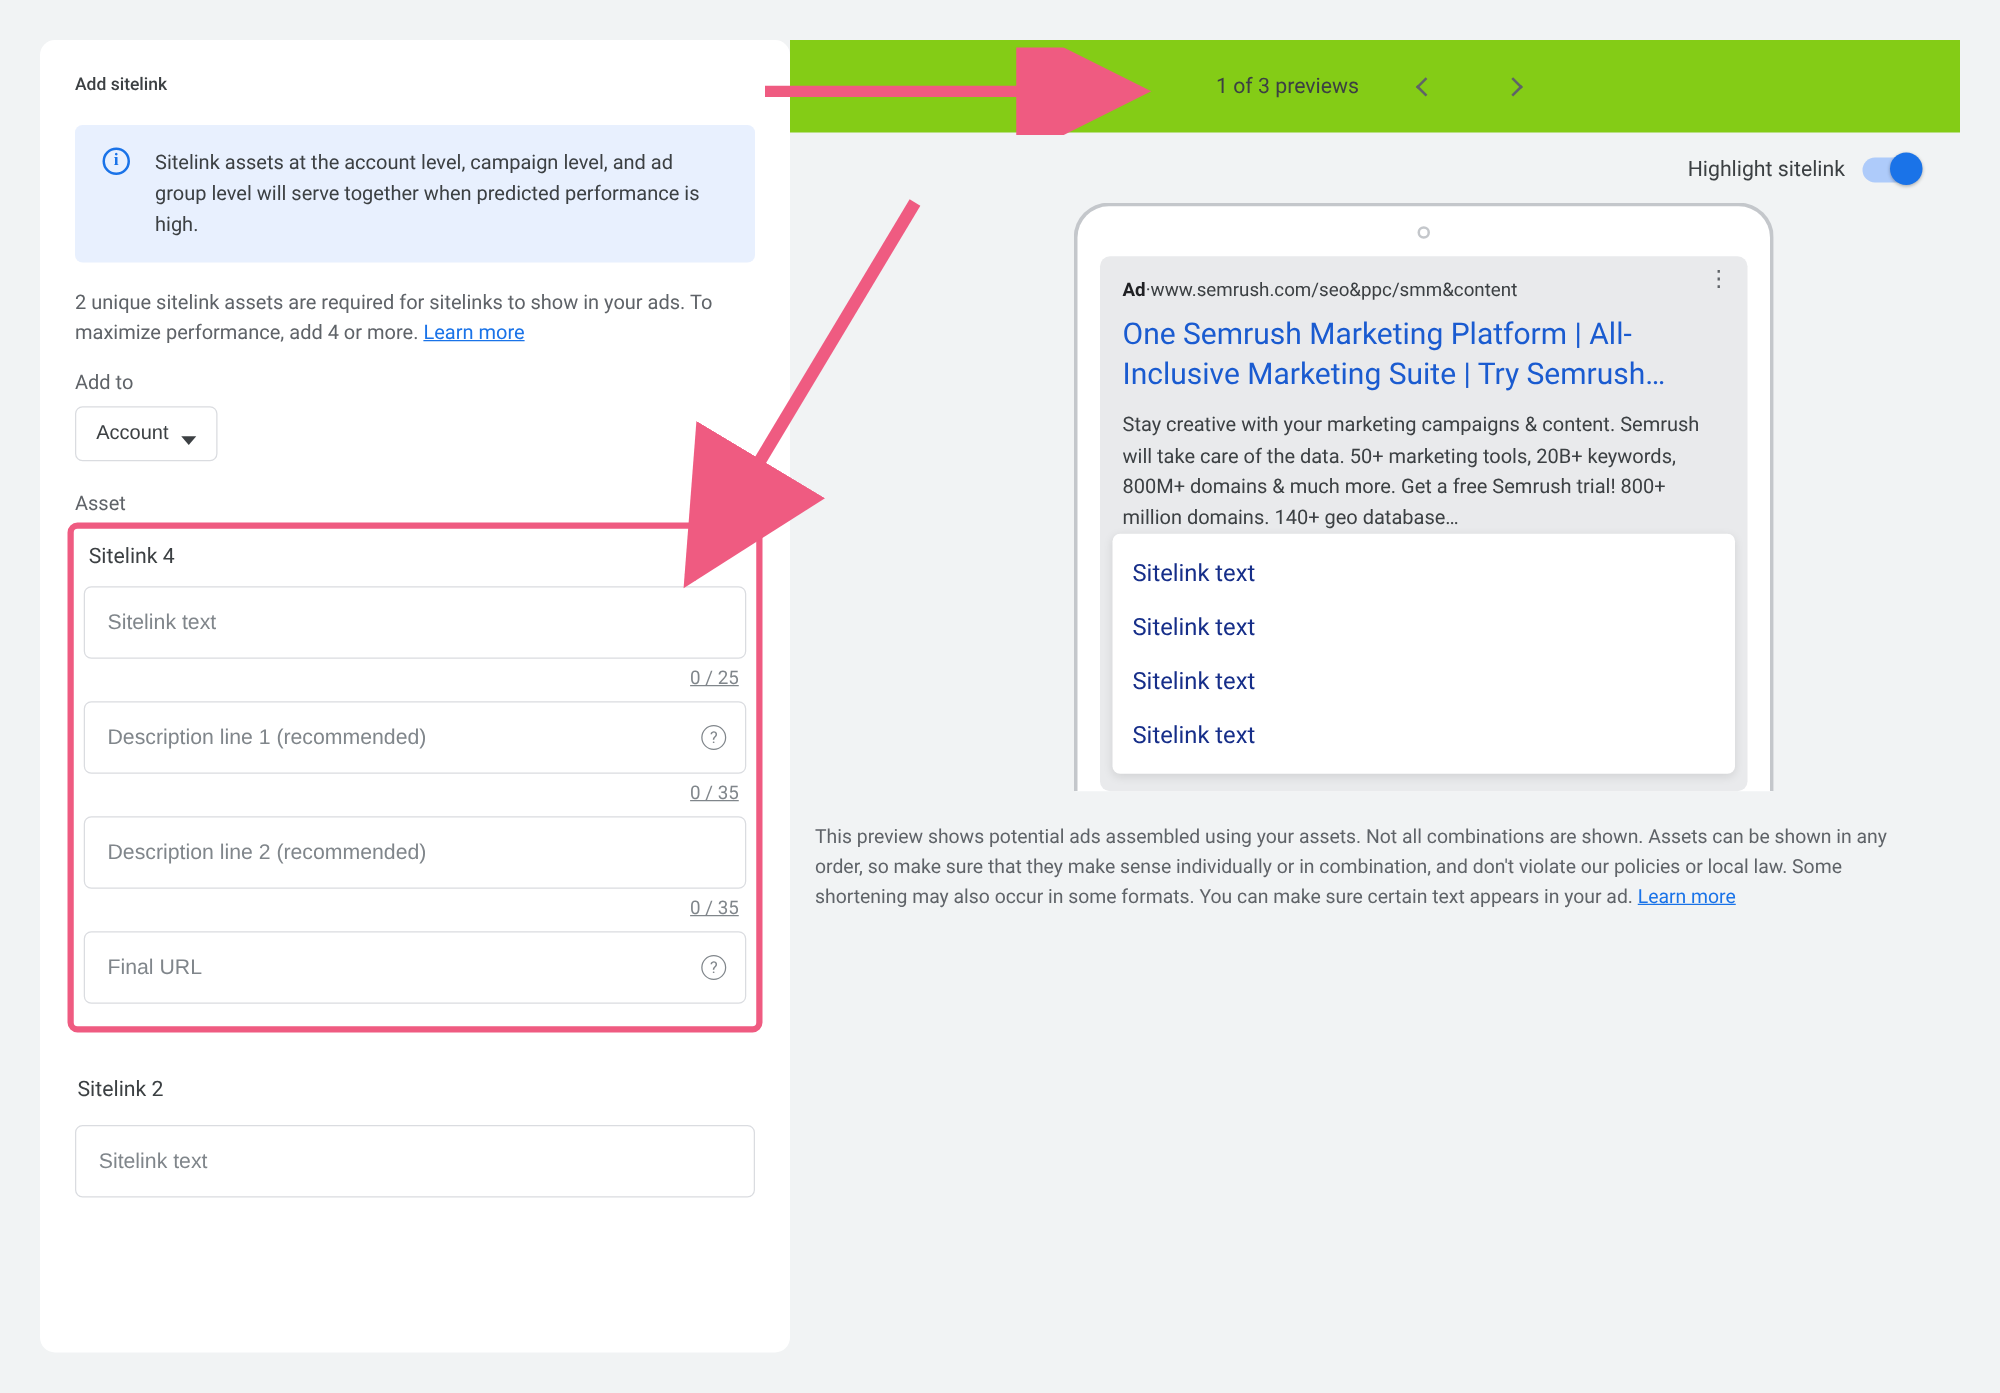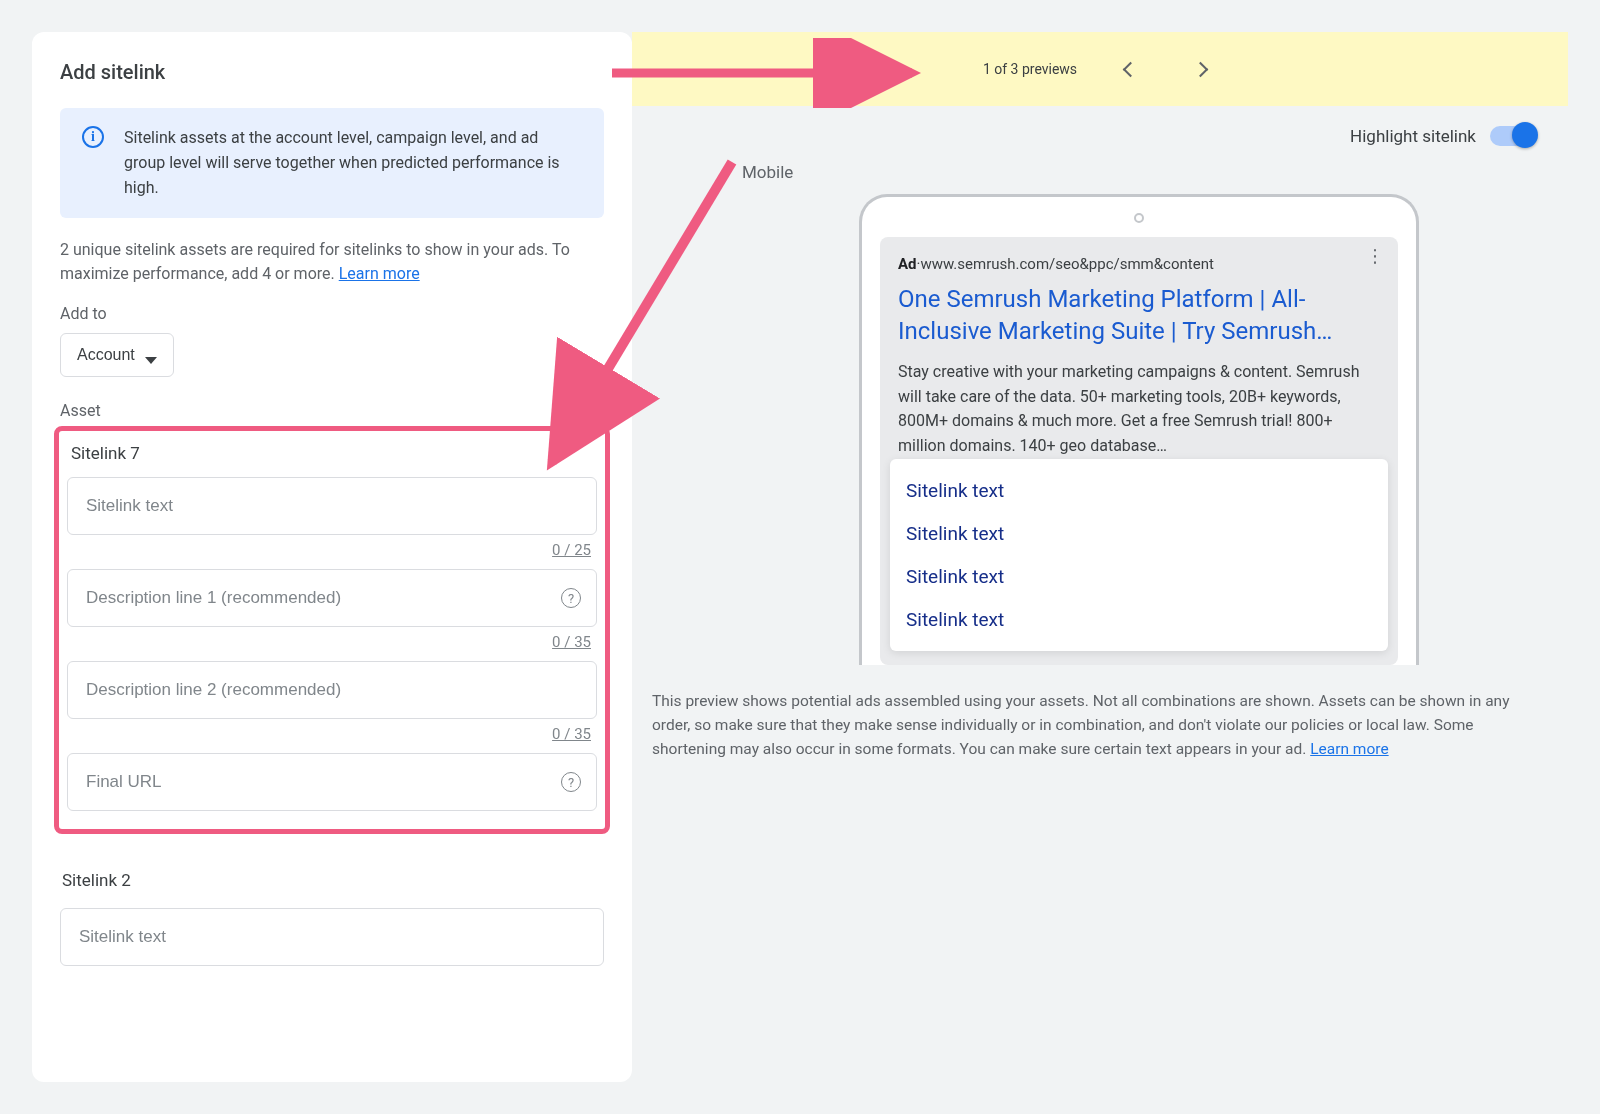--- a/index.html
+++ b/index.html
@@ -20,21 +20,21 @@
   .left-panel {
     width: 600px;
     background: #fff;
     border-radius: 12px;
     padding: 28px 28px 0 28px;
     overflow: hidden;
     position: relative;
     flex-shrink: 0;
   }
   .panel-title {
-    font-size: 20px;
+    font-size: 14px;
     font-weight: 500;
     color: #3c4043;
     margin-bottom: 24px;
   }
   .info-box {
     background: #e8f0fe;
     border-radius: 6px;
     padding: 18px 22px;
     display: flex;
     gap: 20px;
@@ -146,28 +146,28 @@
   }
   
   .right-side {
     flex: 1;
     position: relative;
     padding-left: 0;
     display: flex;
     flex-direction: column;
   }
   .topbar {
-    background: #fef9c3;
+    background: #84cc16;
     border-radius: 0;
     height: 74px;
     display: flex;
     align-items: center;
     justify-content: center;
     gap: 36px;
-    font-size: 14px;
+    font-size: 17px;
     color: #3c4043;
     margin: 0 0 0 0;
   }
   .nav-arrow {
     width: 34px; height: 34px;
     display: flex; align-items: center; justify-content: center;
     cursor: pointer; color: #5f6368;
   }
   .chev { width: 11px; height: 11px; border: 2.5px solid #5f6368; border-left: none; border-bottom: none; transform: rotate(-135deg); }
   .chev.right { transform: rotate(45deg); }
@@ -249,21 +249,21 @@
 
     <div class="field-label">Add to</div>
     <button class="select-btn">
       <span>Account</span>
       <span class="caret"></span>
     </button>
 
     <div class="field-label">Asset</div>
 
     <div class="highlight-box">
-      <div class="section-label">Sitelink 7</div>
+      <div class="section-label">Sitelink 4</div>
 
       <div class="input-wrap">
         <input class="text-input" placeholder="Sitelink text" style="">
       </div>
       <div class="counter">0 / 25</div>
 
       <div class="input-wrap">
         <input class="text-input" placeholder="Description line 1 (recommended)" style="">
         <span class="help-icon">?</span>
       </div>
@@ -299,21 +299,20 @@
     </div>
 
     <div class="highlight-row">
       <span>Highlight sitelink</span>
       <span class="toggle">
           <span class="toggle-knob"></span>
         </span>
     </div>
 
     <div class="preview-area">
-      <div class="mobile-label">Mobile</div>
 
       <div class="phone">
         <div class="speaker"></div>
         <div class="ad-card">
           <div class="dots">⋮</div>
           <div class="ad-top">
             <span class="ad-badge">Ad</span>
             <span>·</span>
             <span>www.semrush.com/seo&amp;ppc/smm&amp;content</span>
           </div>

